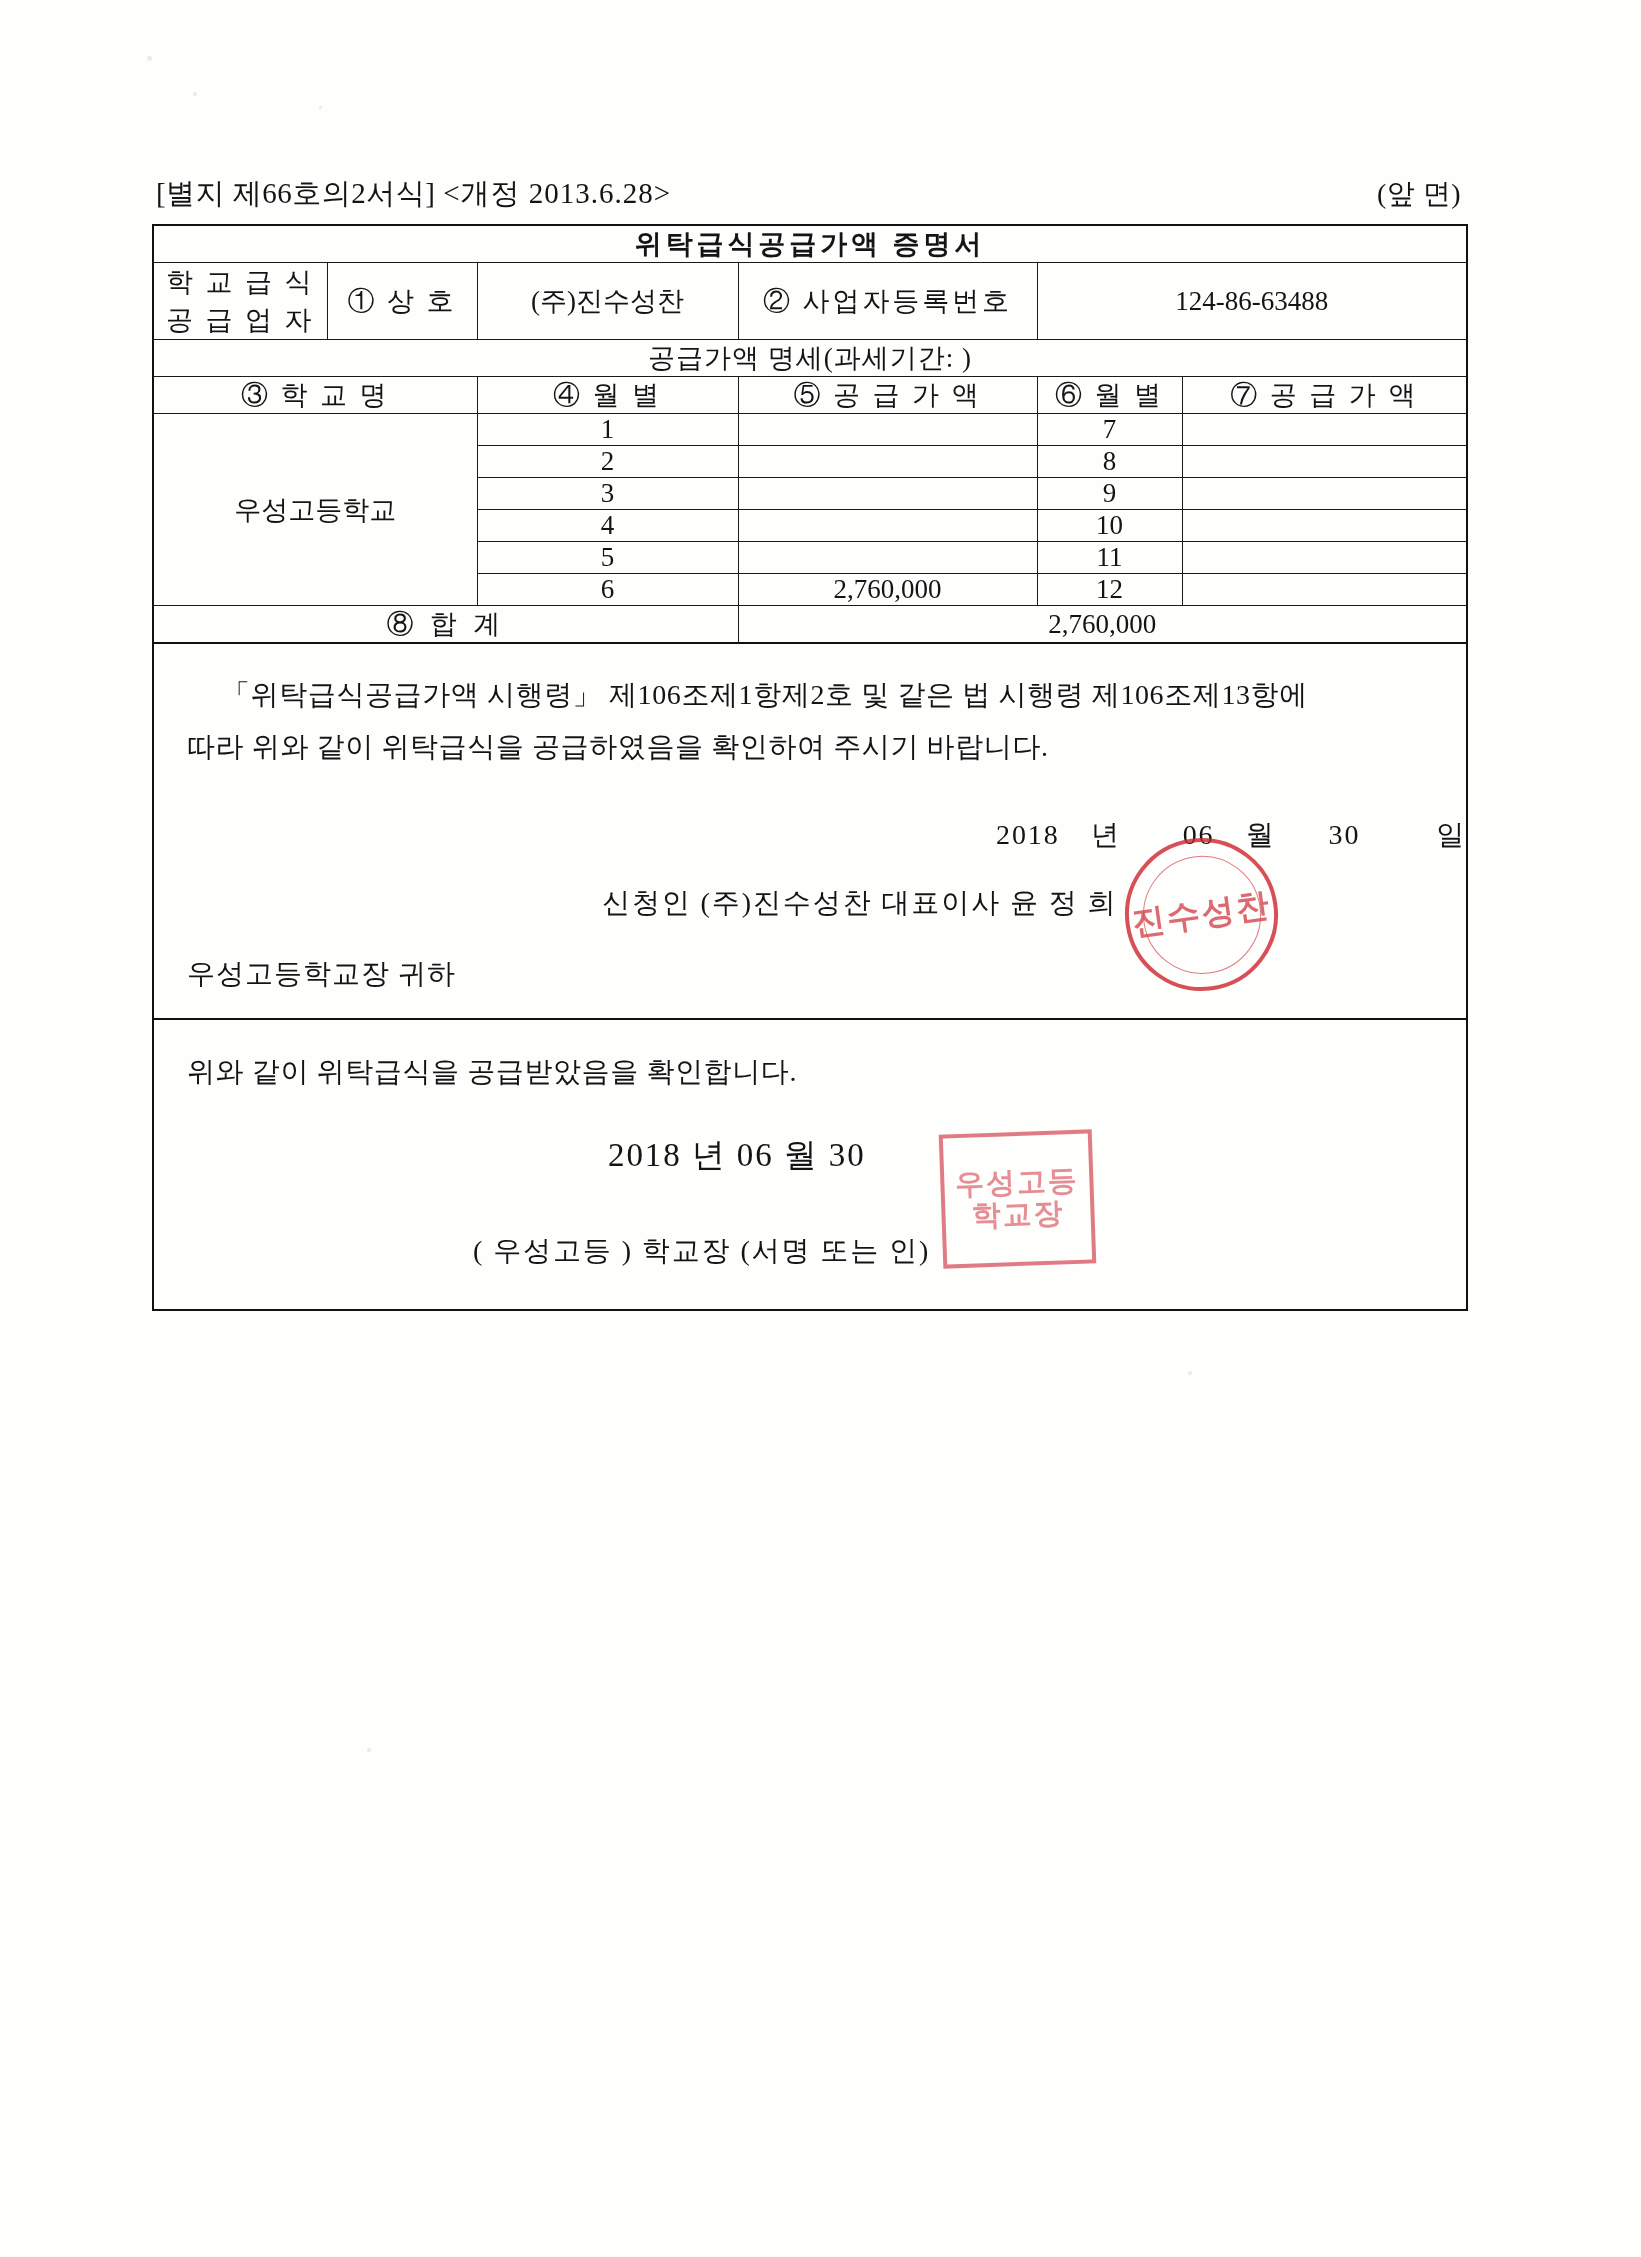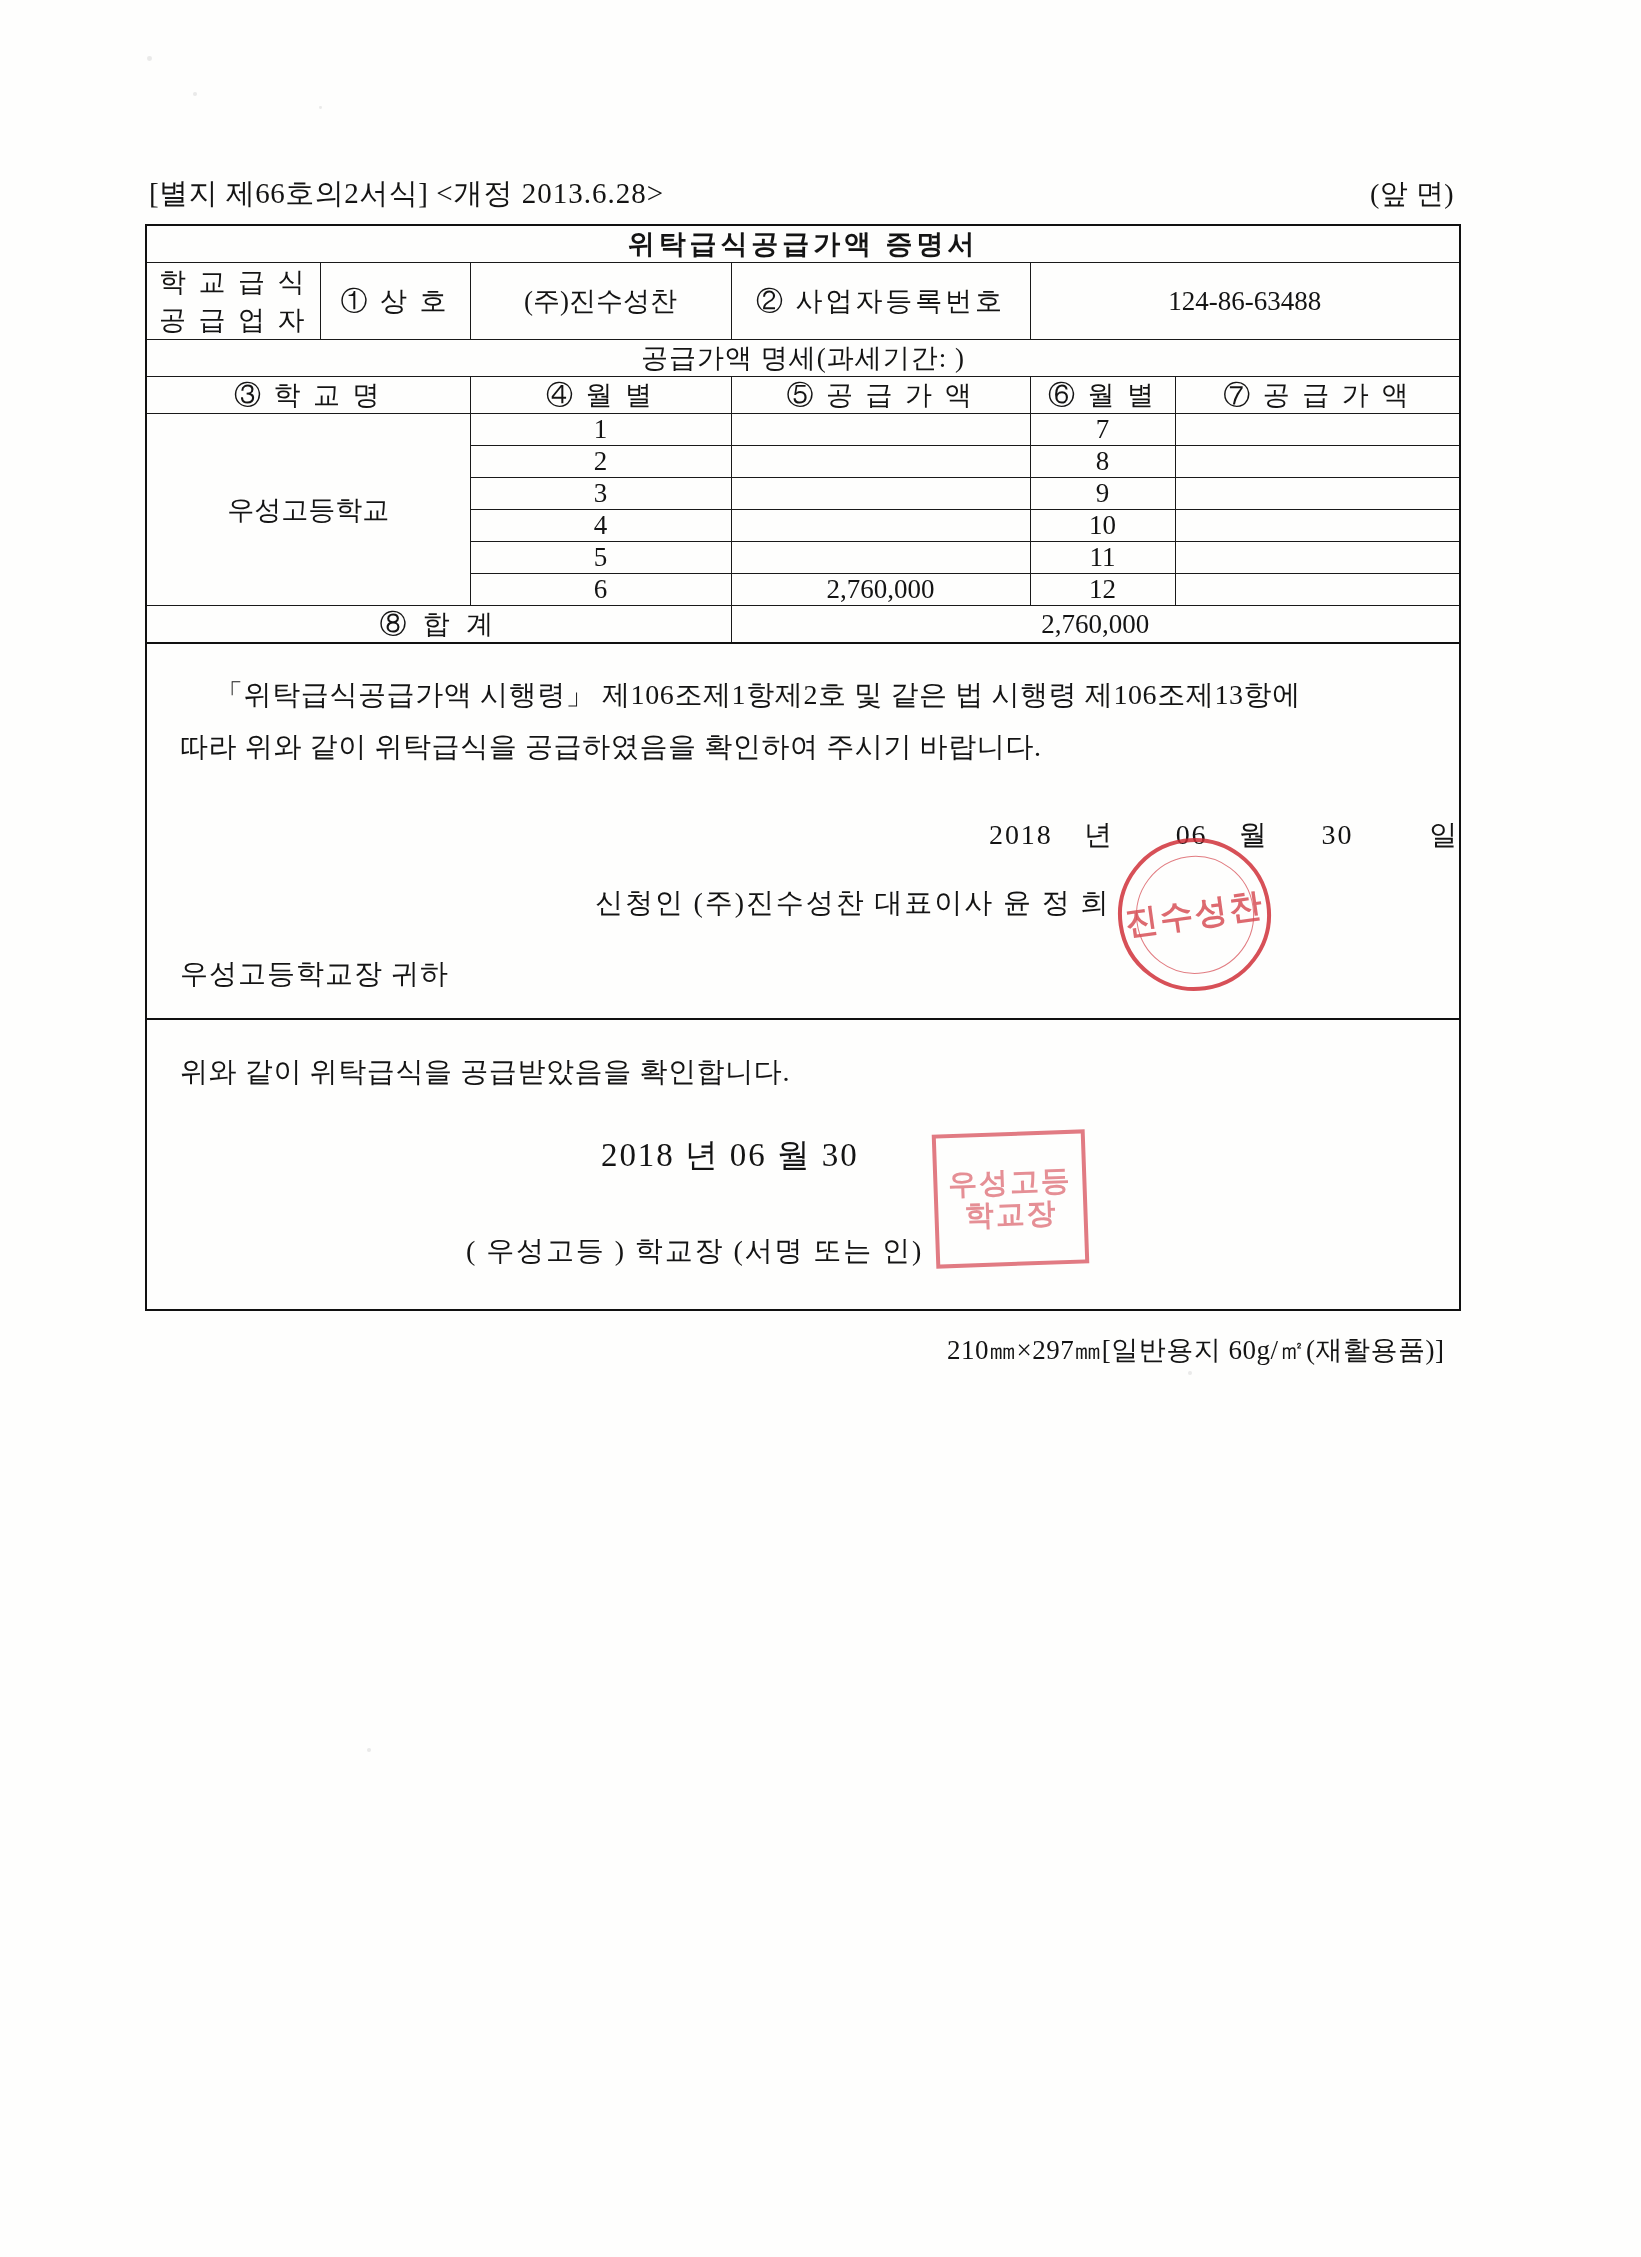--- a/index.html
+++ b/index.html
@@ -25,21 +25,21 @@
   
   .speck {
     position: absolute;
     background: #d8d8d8;
     border-radius: 50%;
     opacity: .55;
   }
 
   .sheet {
     position: absolute;
-    left: 145px;
+    left: 152px;
     top: 174px;
     width: 1313px;
   }
 
   .topline {
     display: flex;
     align-items: baseline;
     justify-content: space-between;
     font-size: 29px;
     padding: 0 3.9px 9.7px 3.9px;
@@ -360,17 +360,16 @@
             <span>(서명 또는 인)</span>
             <div class="seal-square" style="left:787px; top:-46px;">
               <div class="glyphs">우성고등학교장</div>
             </div>
           </div>
         </td>
       </tr>
     </tbody>
       </table>
 
-    <div class="footnote">210㎜×297㎜[일반용지 60g/㎡(재활용품)]</div>
 
   </div>
 </div>
 
 
 </body></html>

